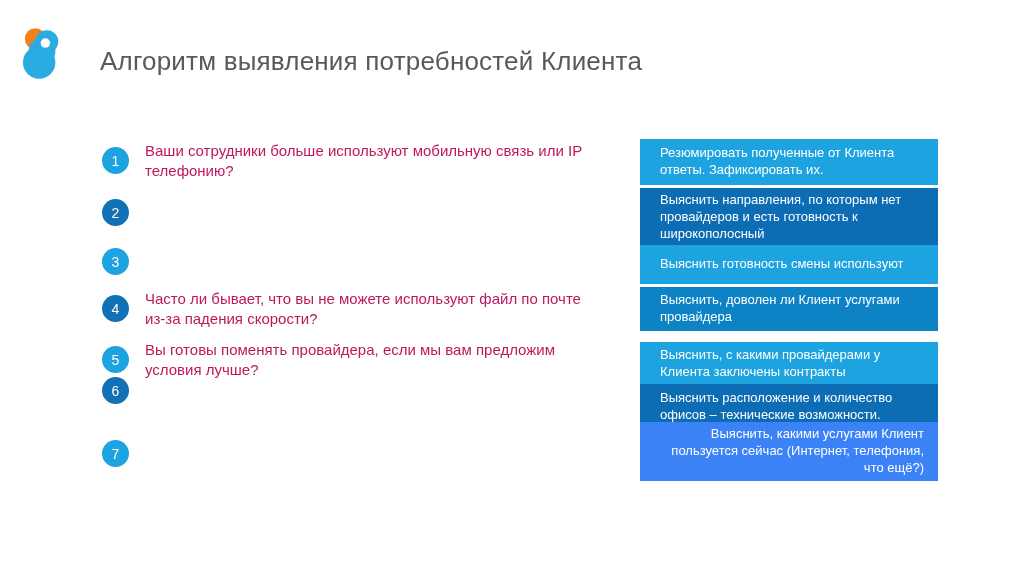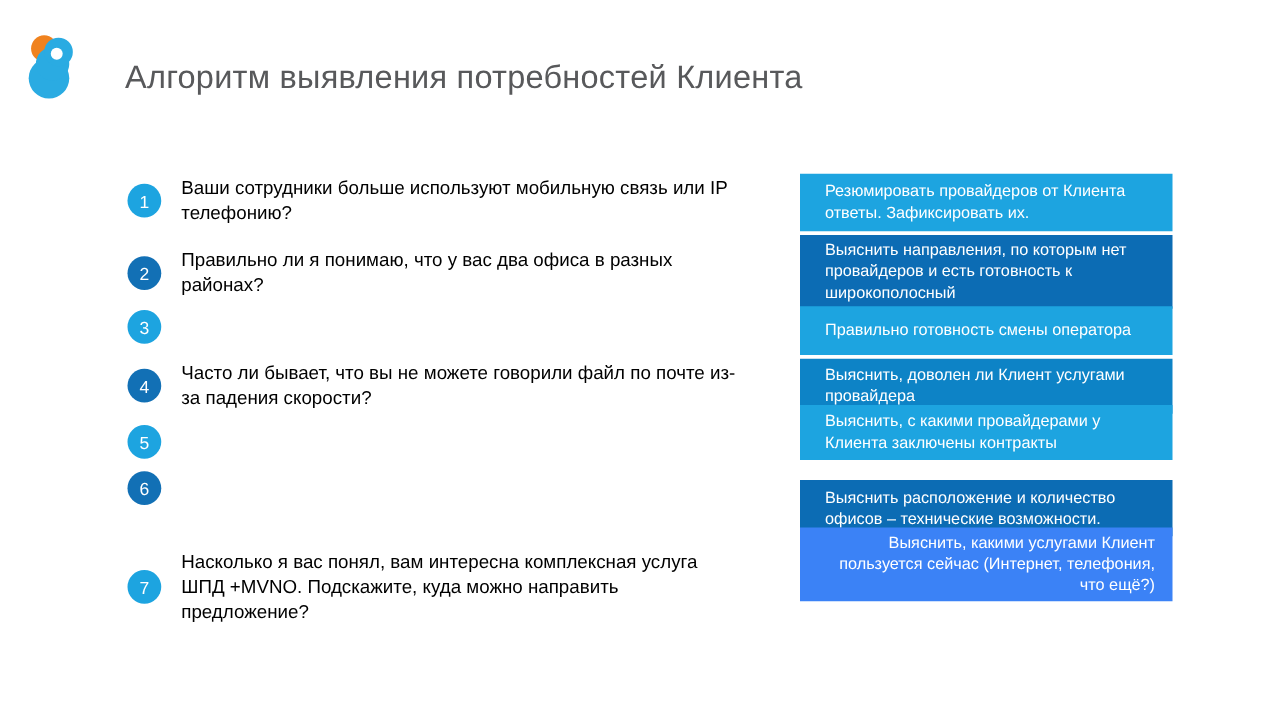--- a/index.html
+++ b/index.html
@@ -16,21 +16,21 @@
     position:absolute;left:102px;width:560px;
     display:flex;align-items:center;gap:16px;
   }
   .num-circle{
     flex:none;width:27px;height:27px;border-radius:50%;
     display:flex;align-items:center;justify-content:center;
     color:#ffffff;font-size:14px;background:#1da4e0;
   }
   .num-circle.tone-dark{background:#1270b5;}
   .q-text{
-    font-size:15px;line-height:1.32;color:#000000;max-width:450px;
+    font-size:15px;line-height:1.32;color:#be185d;max-width:450px;
   }
   .a-box{
     position:absolute;left:640px;width:298px;box-sizing:border-box;
     display:flex;flex-direction:column;justify-content:center;
     padding:4px 14px 4px 20px;color:#ffffff;font-size:13px;line-height:1.3;
     background:#1da4e0;
   }
   .a-box.tone-dark{background:#0c6cb4;}
   .a-box.tone-medium{background:#0d83c6;}
   .footer-bar{
@@ -54,63 +54,62 @@
   <div class="title">Алгоритм выявления потребностей Клиента</div>
 
   <div id="questions-col">
   <div class="q-row" style="top: 141px;">
     <span class="num-circle tone-light" style="background: rgb(29, 164, 224);">1</span>
     <span class="q-text">Ваши сотрудники больше используют мобильную связь или IP телефонию?</span>
   </div>
 
   <div class="q-row" style="top: 199px;">
     <span class="num-circle tone-dark" style="background: rgb(18, 112, 181);">2</span>
-    <span class="q-text">Правильно ли я понимаю, что у вас два офиса в разных районах?</span>
   </div>
 
   <div class="q-row" style="top: 248px;">
     <span class="num-circle tone-light" style="background: rgb(29, 164, 224);">3</span>
   </div>
 
   <div class="q-row" style="top: 289px;">
     <span class="num-circle tone-dark" style="background: rgb(18, 112, 181);">4</span>
-    <span class="q-text">Часто ли бывает, что вы не можете говорили файл по почте из-за падения скорости?</span>
+    <span class="q-text">Часто ли бывает, что вы не можете используют файл по почте из-за падения скорости?</span>
   </div>
 
   <div class="q-row" style="top: 340px;">
     <span class="num-circle tone-light" style="background: rgb(29, 164, 224);">5</span>
+    <span class="q-text">Вы готовы поменять провайдера, если мы вам предложим условия лучше?</span>
   </div>
 
   <div class="q-row" style="top: 377px;">
     <span class="num-circle tone-dark" style="background: rgb(18, 112, 181);">6</span>
   </div>
 
   <div class="q-row" style="top: 440px;">
     <span class="num-circle tone-light" style="background: rgb(29, 164, 224);">7</span>
-    <span class="q-text">Насколько я вас понял, вам интересна комплексная услуга ШПД +MVNO. Подскажите, куда можно направить предложение?</span>
   </div>
 </div>
   <div id="actions-col">
   <div class="a-box tone-light" style="top: 139px; min-height: 46px; background: rgb(29, 164, 224);">
-    <span class="a-text">Резюмировать провайдеров от Клиента ответы. Зафиксировать их.</span>
+    <span class="a-text">Резюмировать полученные от Клиента ответы. Зафиксировать их.</span>
   </div>
 
   <div class="a-box tone-dark" style="top: 188px; min-height: 53px; background: rgb(12, 108, 180);">
     <span class="a-text">Выяснить направления, по которым нет провайдеров и есть готовность к широкополосный</span>
   </div>
 
   <div class="a-box tone-light" style="top: 245px; min-height: 39px; background: rgb(29, 164, 224);">
-    <span class="a-text">Правильно готовность смены оператора</span>
+    <span class="a-text">Выяснить готовность смены используют</span>
   </div>
 
   <div class="a-box tone-medium" style="top: 287px; min-height: 44px; background: rgb(13, 131, 198); align-items: flex-end;">
     <span class="a-text">Выяснить, доволен ли Клиент услугами провайдера</span>
   </div>
 
-  <div class="a-box tone-light" style="top: 324px; min-height: 44px; background: rgb(29, 164, 224);">
+  <div class="a-box tone-light" style="top: 342px; min-height: 44px; background: rgb(29, 164, 224);">
     <span class="a-text">Выяснить, с какими провайдерами у Клиента заключены контракты</span>
   </div>
 
   <div class="a-box tone-dark" style="top: 384px; min-height: 45px; background: rgb(12, 108, 180);">
     <span class="a-text">Выяснить расположение и количество офисов – технические возможности.</span>
   </div>
 
   <div class="a-box tone-light" style="top: 422px; min-height: 53px; background: #3b82f6; text-align: right;">
     <span class="a-text">Выяснить, какими услугами Клиент пользуется сейчас (Интернет, телефония, что ещё?)</span>
   </div>

